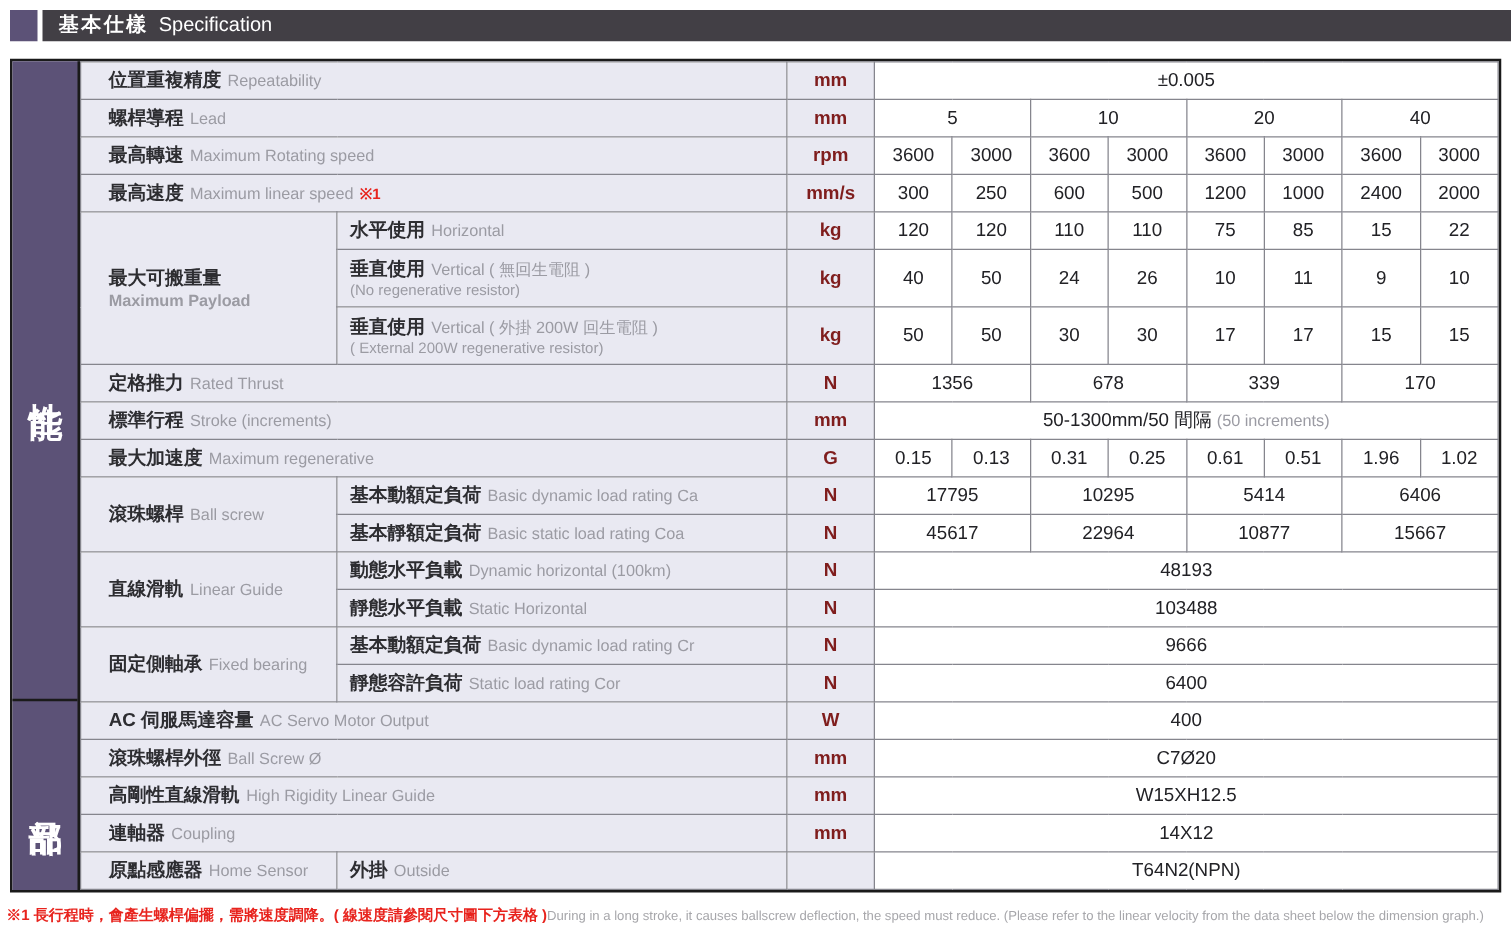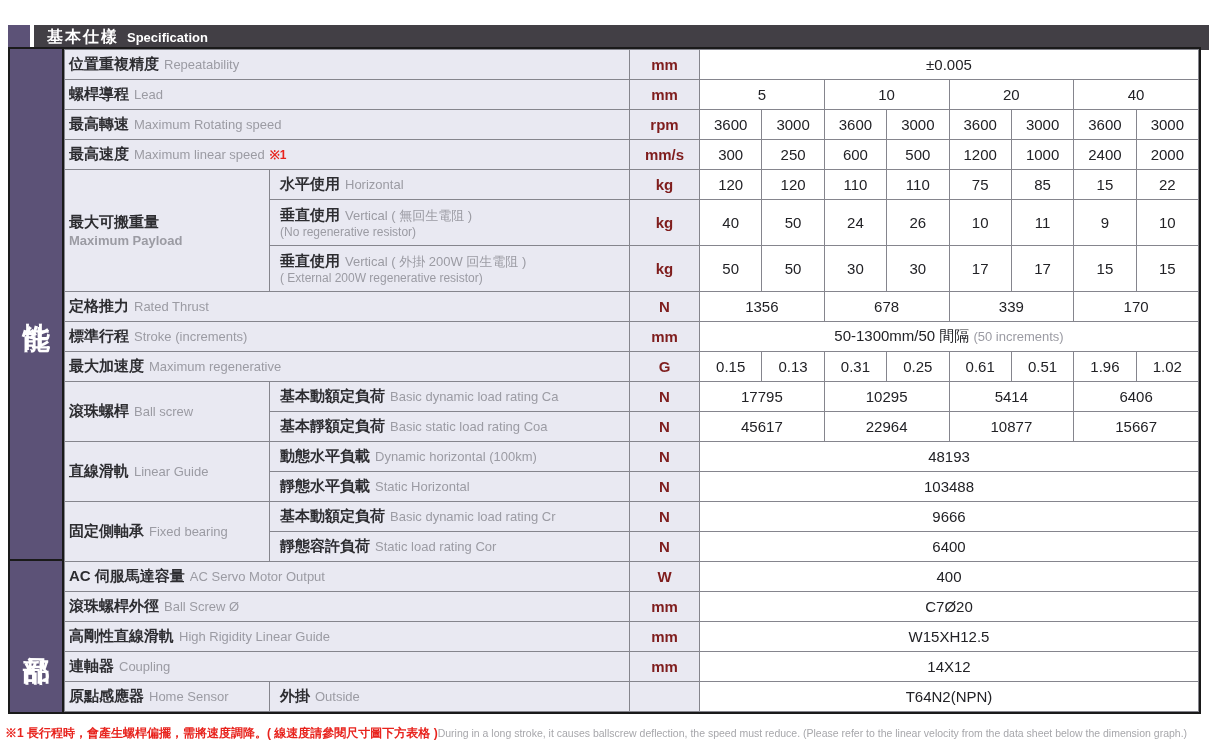--- a/index.html
+++ b/index.html
@@ -4,49 +4,49 @@
 <style>
   * { box-sizing: border-box; }
   html,body { margin:0; padding:0; }
   body {
     width:1209px; height:745px; background:#ffffff;
     font-family:"Liberation Sans", sans-serif;
     position:relative; overflow:hidden;
   }
 
   
-  .header { position:absolute; left:8px; top:25px; right:0; height:25px; }
+  .header { position:absolute; left:8px; top:8px; right:0; height:25px; }
   .header-square { position:absolute; left:0; top:0; width:22px; height:25px; background:#5c5277; }
   .header-bar {
     position:absolute; left:26px; right:0; top:0; height:25px;
     background:#423f45; color:#fff; display:flex; align-items:center; padding-left:13px;
   }
   .title-zh { font-size:16px; font-weight:bold; letter-spacing:2px; }
-  .title-en { font-size:13px; font-weight:bold; margin-left:8px; }
+  .title-en { font-size:16px; font-weight:normal; margin-left:8px; }
 
   
   .spec { position:absolute; left:8px; top:47px; display:flex; border:2px solid #1a1a1a; background:#fff; }
 
   .sidebar { width:54px; background:#5c5277; border-right:2px solid #1a1a1a; display:flex; flex-direction:column; }
   .side-sec { display:flex; align-items:center; justify-content:center; color:#ffffff;
               font-weight:bold; font-size:27px; writing-mode:vertical-rl; text-orientation:upright;
               letter-spacing:3px; line-height:1; margin:0 auto; }
   .side-sec-wrap { display:flex; align-items:center; justify-content:center; }
   .sec-perf { height:512px; border-bottom:2px solid #1a1a1a; }
   .sec-parts { flex:1; }
 
   table.spec-table { border-collapse:collapse; table-layout:fixed; width:1135px; }
   col.c-label { width:205px; } col.c-sub { width:360px; } col.c-unit { width:70px; }
 
   tr.h30 { height:30px; }
   tr.h46 { height:46px; }
 
   td { border:1px solid #85858d; padding:0 2px; font-size:15px; color:#222226; overflow:hidden; vertical-align:middle; }
   td.lbl, td.main, td.sub, td.unit { background:#e9e9f2; }
-  td.lbl, td.main { text-align:left; padding-left:4px; }
+  td.lbl, td.main { text-align:left; padding-left:22px; }
   td.sub { text-align:left; padding-left:10px;margin-top:28px; }
   td.unit { text-align:center; font-weight:bold; color:#7f1d1d; }
   td.val { text-align:center; background:#ffffff; }
 
   .zh { font-weight:bold; color:#2d2d31; font-size:15px; }
   .en { color:#9b9ba3; font-size:13px; margin-left:5px; font-weight:normal; }
   .en-block { display:block; color:#9b9ba3; font-size:13px; margin:1px 0 0 0; font-weight:bold; }
   .en2 { display:block; color:#9b9ba3; font-size:12px; line-height:1.05; margin-top:1px; font-weight:normal; }
   .note-red { color:#e8231d; font-size:12px; font-weight:bold; margin-left:5px; }
   .stroke-zh { font-weight:normal; color:#222226; }

